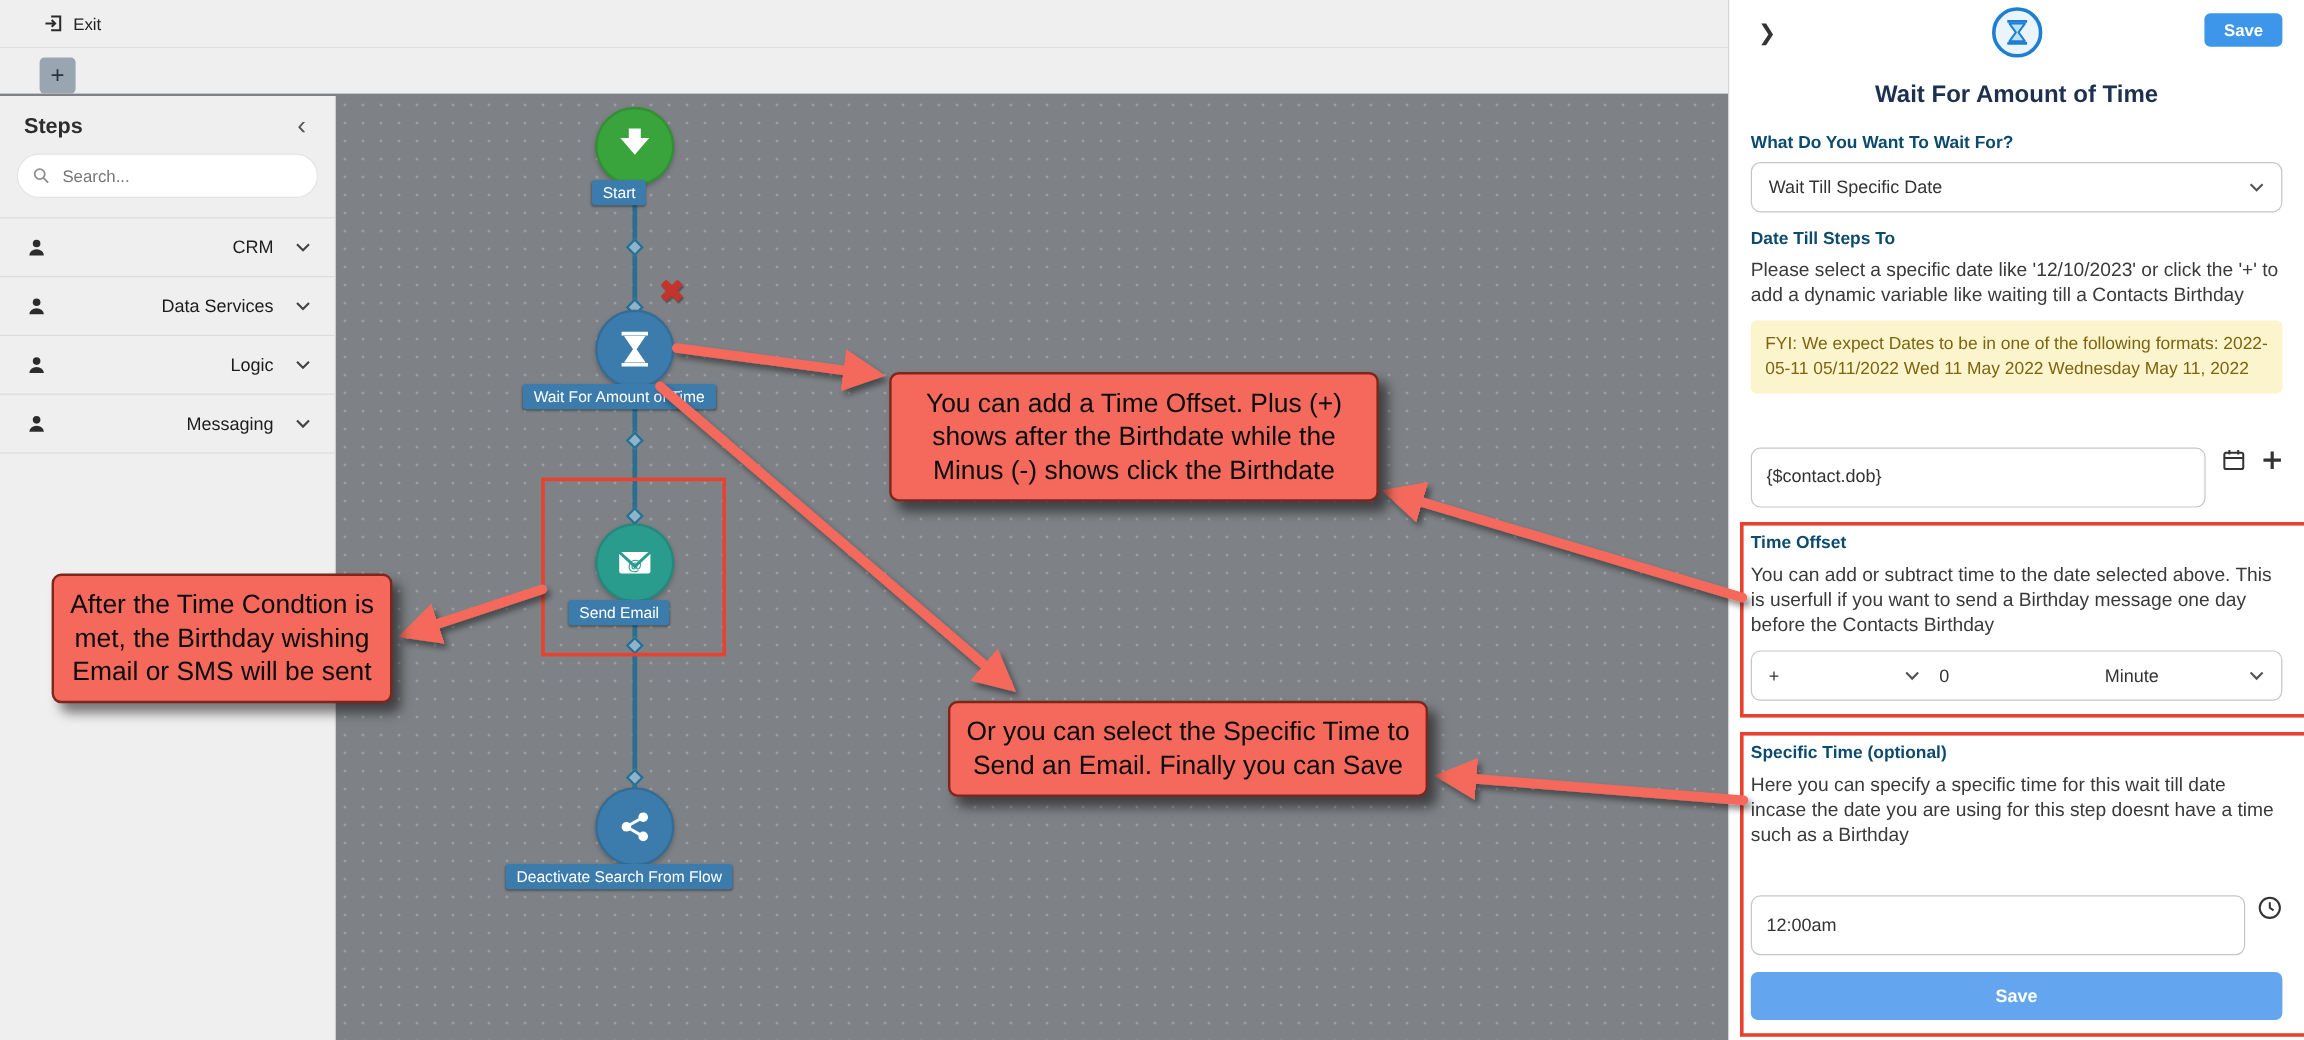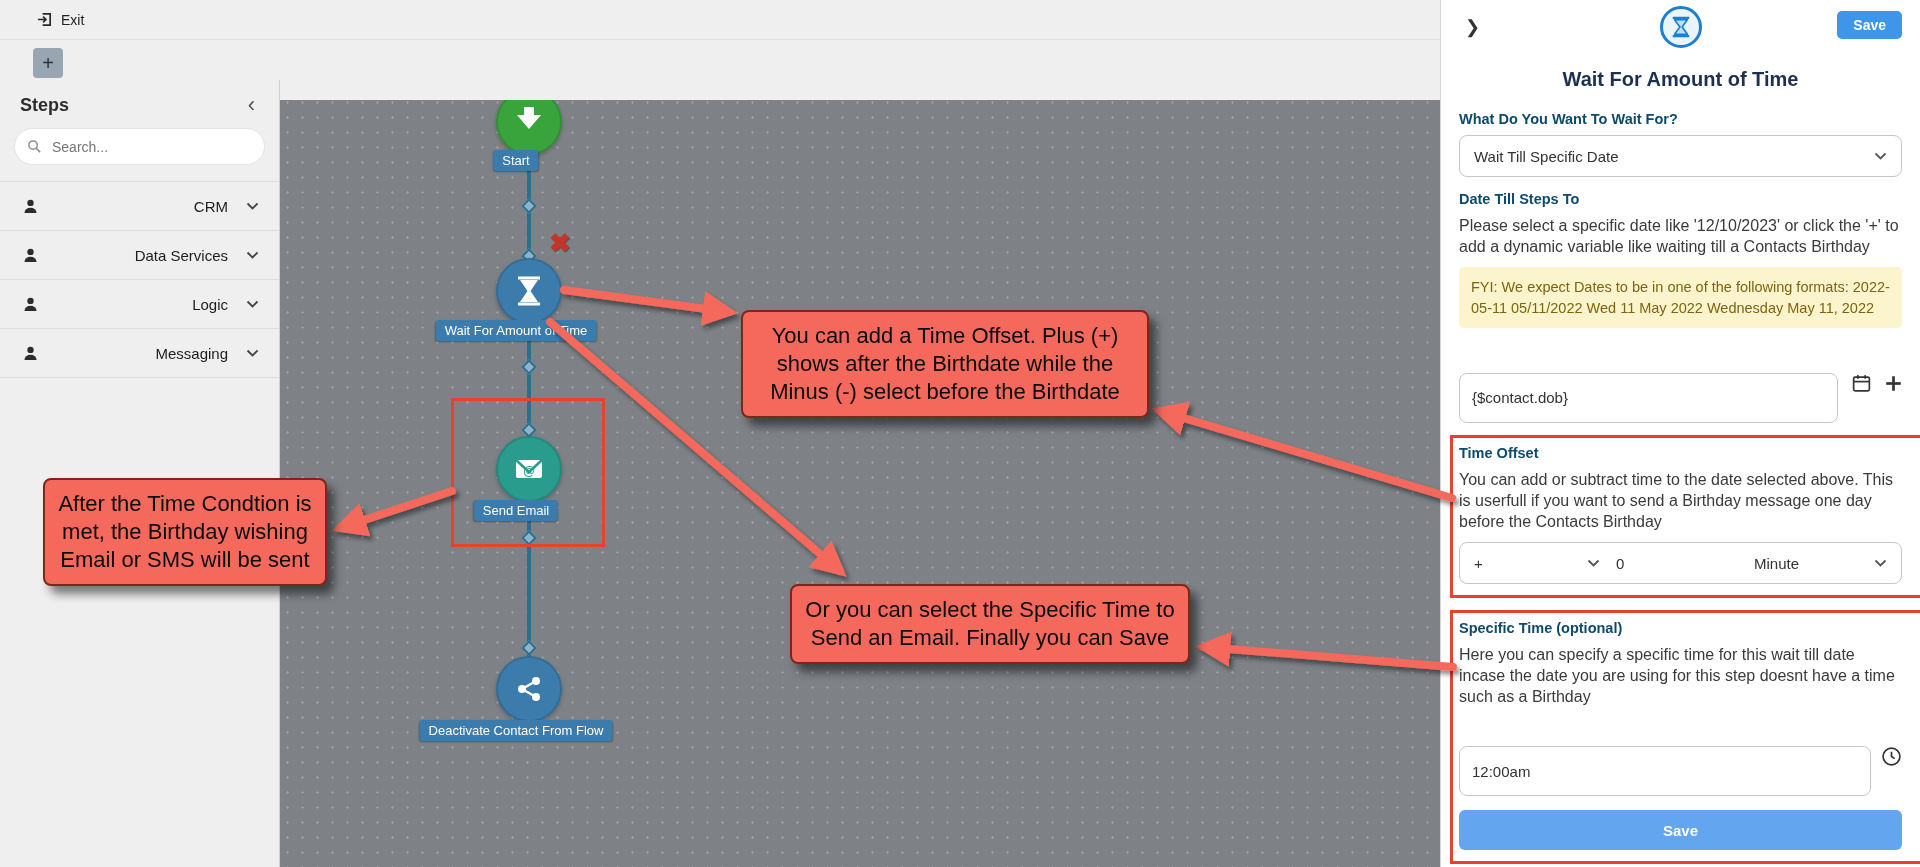--- a/index.html
+++ b/index.html
@@ -5,21 +5,21 @@
   * { box-sizing: border-box; }
   html,body { margin:0; padding:0; }
   body {
     width:1920px; height:867px; overflow:hidden;
     font-family:"Liberation Sans", sans-serif;
     background:#7e8286;
   }
   .app { position:relative; width:1920px; height:867px; }
 
   
-  .topbar { position:absolute; left:0; top:0; width:1440px; height:100px; background:#efefef; z-index:3; }
+  .topbar { position:absolute; left:0; top:0; width:1440px; height:78px; background:#efefef; z-index:3; }
   .exit-row { height:40px; display:flex; align-items:center; gap:8px; padding-left:36px;
               border-bottom:1px solid #e0e0e0; font-size:14px; color:#222; cursor:pointer; width:100%; }
   .add-btn { position:absolute; left:33px; top:48px; width:30px; height:30px; background:#99a5b0;
              color:#27333e; border:none; border-radius:4px; font-size:20px; line-height:1;
              display:flex; align-items:center; justify-content:center; cursor:pointer; }
 
   
   .sidebar { position:absolute; left:0; top:80px; width:280px; height:787px; background:#efefef;
              border-right:1px solid #cfcfcf; z-index:3; }
   .steps-header { display:flex; justify-content:space-between; align-items:center;
@@ -236,21 +236,21 @@
 
     <div class="node node-deactivate">
       <svg width="34" height="34" viewBox="-17 -17 34 34">
         <line x1="-7" y1="0" x2="7" y2="-8" stroke="#fff" stroke-width="2.5"></line>
         <line x1="-7" y1="0" x2="7" y2="8" stroke="#fff" stroke-width="2.5"></line>
         <circle cx="-7" cy="0" r="4" fill="#fff"></circle>
           <circle cx="7" cy="-8" r="4" fill="#fff"></circle>
           <circle cx="7" cy="8" r="4" fill="#fff"></circle>
       </svg>
     </div>
-    <div class="node-badge" id="badge-deactivate">Deactivate Contact From Flow</div>
+    <div class="node-badge" id="badge-deactivate">Deactivate Search From Flow</div>
   </div>
 
   <aside class="panel">
     <div class="panel-header">
       <span class="panel-collapse">❯</span>
       <span class="panel-logo">
         <svg width="22" height="22" viewBox="-12 -12 24 24">
           <path d="M-9 -10 H9 M-9 10 H9" stroke="#1d7fd1" stroke-width="2.4"></path>
           <path d="M -7 -8 H 7 L 1.2 0 L 7 8 H -7 L -1.2 0 Z" fill="#bfe0f7" stroke="#1d7fd1" stroke-width="1.8" stroke-linejoin="round"></path>
         </svg>
@@ -347,18 +347,18 @@
         </filter>
       </defs>
       <g stroke="#f4695c" stroke-width="8" fill="none" stroke-linecap="round" filter="url(#ashadow)">
         <line x1="564" y1="290" x2="729" y2="312" marker-end="url(#ah)"></line>
         <line x1="1452" y1="498" x2="1160" y2="411" marker-end="url(#ah)"></line>
         <line x1="452" y1="491" x2="340" y2="528" marker-end="url(#ah)"></line>
         <line x1="550" y1="322" x2="840" y2="571" marker-end="url(#ah)"></line>
         <line x1="1453" y1="667" x2="1204" y2="647" marker-end="url(#ah)"></line>
       </g>
     </svg>
-    <div class="anno" id="anno-time-offset">You can add a Time Offset. Plus (+) shows after the Birthdate while the Minus (-) select before the Birthdate</div>
+    <div class="anno" id="anno-time-offset">You can add a Time Offset. Plus (+) shows after the Birthdate while the Minus (-) shows click the Birthdate</div>
     <div class="anno" id="anno-email-sent">After the Time Condtion is met, the Birthday wishing Email or SMS will be sent</div>
     <div class="anno" id="anno-specific">Or you can select the Specific Time to Send an Email. Finally you can Save</div>
   </div>
 
 </div>
 
 </body></html>

